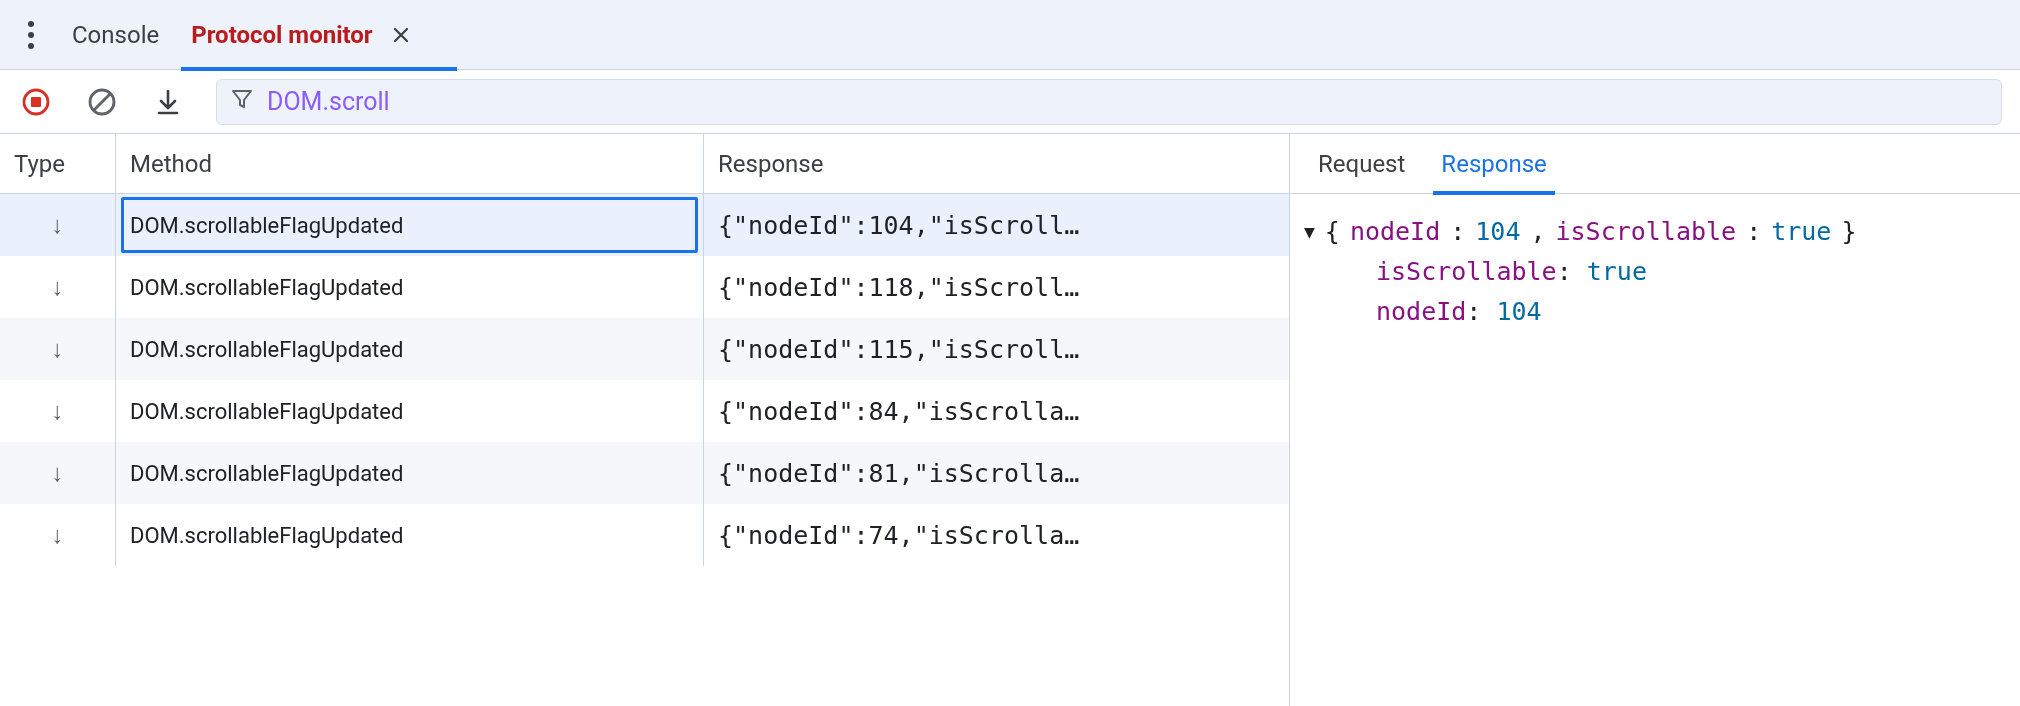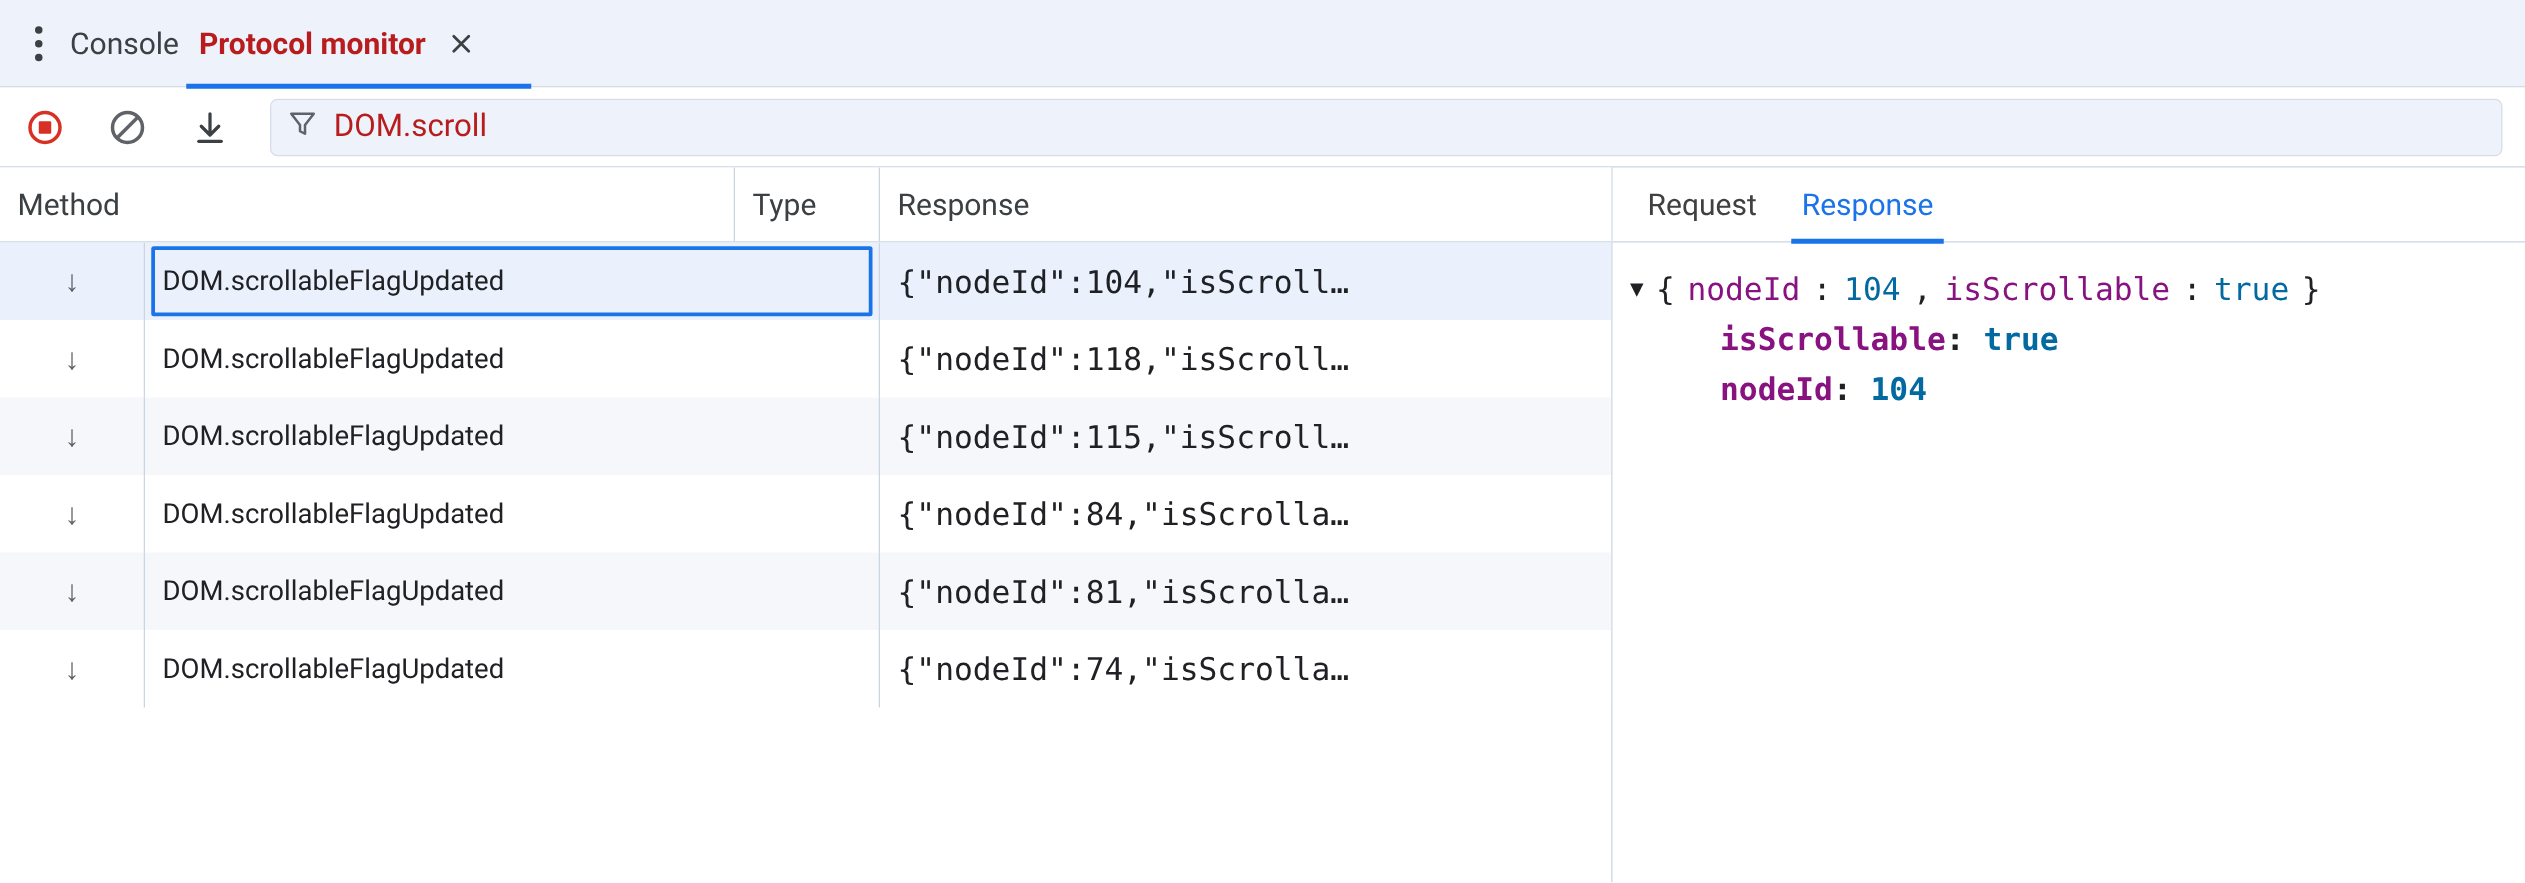--- a/index.html
+++ b/index.html
@@ -17,21 +17,21 @@
       overflow: hidden;
     }
     
     .tabbar {
       display: flex;
       align-items: center;
       height: 70px;
       background: #edf2fb;
       border-bottom: 1px solid #cbd5e1;
       padding: 0 18px;
-      gap: 8px;
+      gap: 24px;
     }
     .kebab {
       display: flex;
       flex-direction: column;
       gap: 5px;
       padding: 8px 10px;
       cursor: pointer;
     }
     .kebab span {
       width: 6px;
@@ -95,21 +95,21 @@
       border-radius: 6px;
       padding: 0 14px;
       gap: 14px;
       color: #3c4043;
     }
     .filter-input {
       flex: 1;
       border: none;
       background: transparent;
       font-size: 25px;
-      color: #b91c1c;
+      color: #8b5cf6;
       outline: none;
       font-family: inherit;
     }
     
     .main {
       display: flex;
       height: calc(706px - 70px - 64px);
     }
     .left {
       width: 1290px;
@@ -245,21 +245,20 @@
       align-items: center;
       gap: 10px;
     }
     .tree-toggle {
       font-size: 18px;
       color: #202124;
       cursor: pointer;
     }
     .prop-line {
       padding-left: 72px;
-      font-weight: bold;
     }
     .key { color: #881280; }
     .val-bool, .val-num { color: #0369a1; }
     .brace { color: #202124; }
     .summary-key { color: #881280; }
   </style>
 </head>
 <body>
 
 <div class="tabbar">
@@ -306,22 +305,22 @@
           <path d="M2 3 L20 3 L13 12 L13 19 L9 17 L9 12 Z" fill="none" stroke="#5f6368" stroke-width="2" stroke-linejoin="round"></path>
         </svg>
     </span>
     <input class="filter-input" value="DOM.scroll" style="">
   </div>
 </div>
 
 <div class="main">
   <div class="left">
     <div class="thead">
+      <div class="th col-type">Type</div>
       <div class="th col-method">Method</div>
-      <div class="th col-type">Type</div>
       <div class="th col-response">Response</div>
     </div>
     <div class="tbody">
       <div class="trow selected">
         <div class="td col-type">↓</div>
         <div class="td col-method">
           <div class="sel-outline"></div>
           <span class="method-text">DOM.scrollableFlagUpdated</span>
         </div>
         <div class="td col-response">

